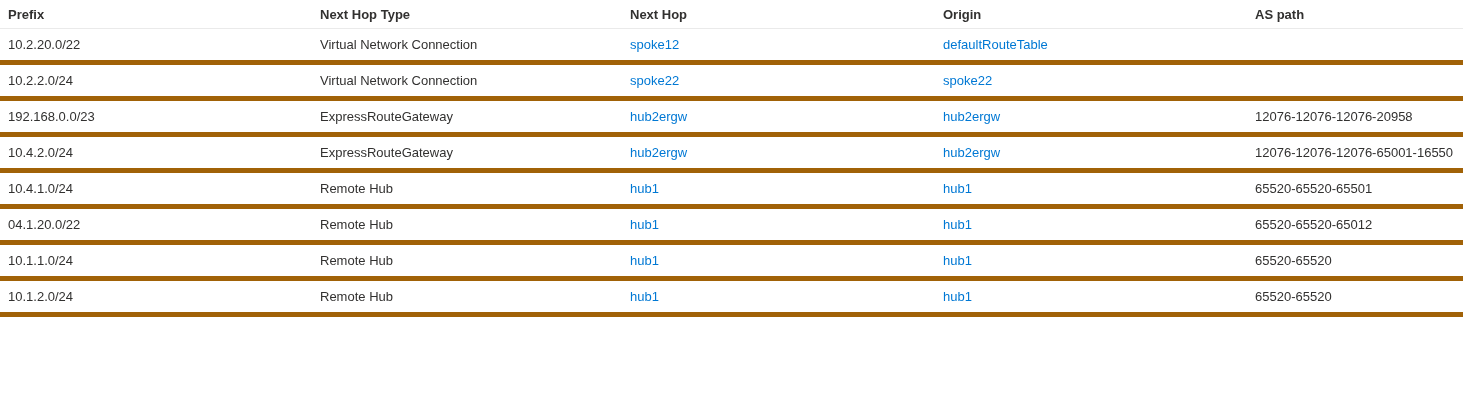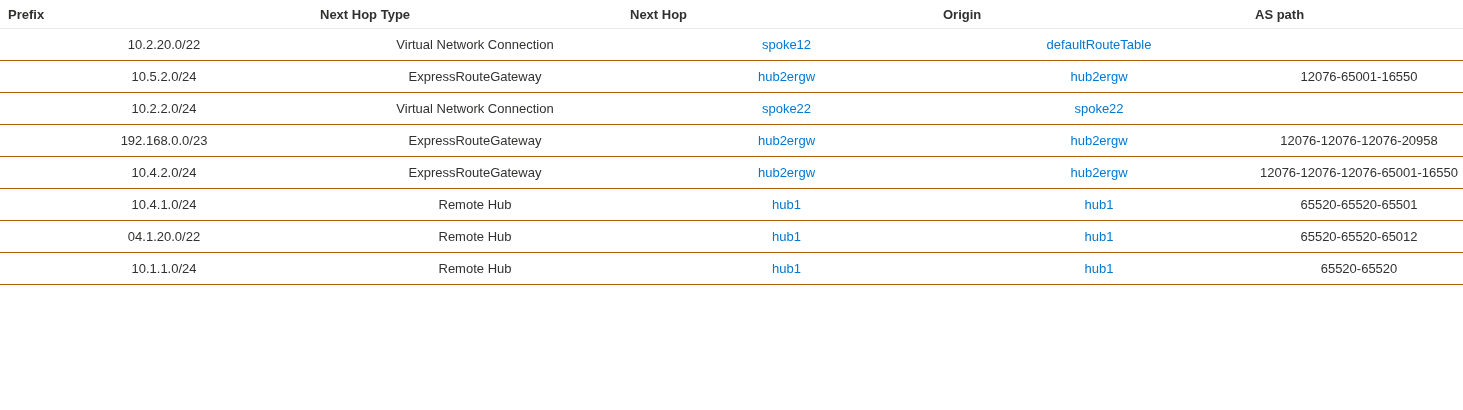--- a/index.html
+++ b/index.html
@@ -28,26 +28,25 @@
     height: 28px;
     padding: 0;
     border-bottom: 1px solid #eaeaea;
     vertical-align: middle;
     white-space: nowrap;
     overflow: hidden;
   }
   table.routes td {
     height: 31px;
     padding: 0;
-    border-bottom: 1px solid #a16207;
+    border-bottom: 5px solid #a16207;
     vertical-align: middle;
     white-space: nowrap;
     overflow: hidden;
     color: #323130;
-    text-align: center;
   }
   table.routes th:first-child,
   table.routes td:first-child {
     padding-left: 8px;
   }
   a.cell-link {
     color: #0078d4;
     text-decoration: none;
     cursor: pointer;
     margin-top: 23px;
@@ -74,27 +73,20 @@
         <th>AS path</th>
       </tr>
     </thead>
     <tbody>
       <tr>
         <td>10.2.20.0/22</td>
         <td>Virtual Network Connection</td>
         <td><a class="cell-link">spoke12</a></td>
         <td><a class="cell-link">defaultRouteTable</a></td>
         <td></td>
-      </tr>
-      <tr>
-        <td>10.5.2.0/24</td>
-        <td>ExpressRouteGateway</td>
-        <td><a class="cell-link">hub2ergw</a></td>
-        <td><a class="cell-link">hub2ergw</a></td>
-        <td>12076-65001-16550</td>
       </tr>
       <tr>
         <td>10.2.2.0/24</td>
         <td>Virtual Network Connection</td>
         <td><a class="cell-link">spoke22</a></td>
         <td><a class="cell-link">spoke22</a></td>
         <td></td>
       </tr>
       <tr>
         <td>192.168.0.0/23</td>
@@ -124,15 +116,22 @@
         <td><a class="cell-link">hub1</a></td>
         <td>65520-65520-65012</td>
       </tr>
       <tr>
         <td>10.1.1.0/24</td>
         <td>Remote Hub</td>
         <td><a class="cell-link">hub1</a></td>
         <td><a class="cell-link">hub1</a></td>
         <td>65520-65520</td>
       </tr>
+      <tr>
+        <td>10.1.2.0/24</td>
+        <td>Remote Hub</td>
+        <td><a class="cell-link">hub1</a></td>
+        <td><a class="cell-link">hub1</a></td>
+        <td>65520-65520</td>
+      </tr>
     </tbody>
   </table>
 </div>
 
 </body></html>

